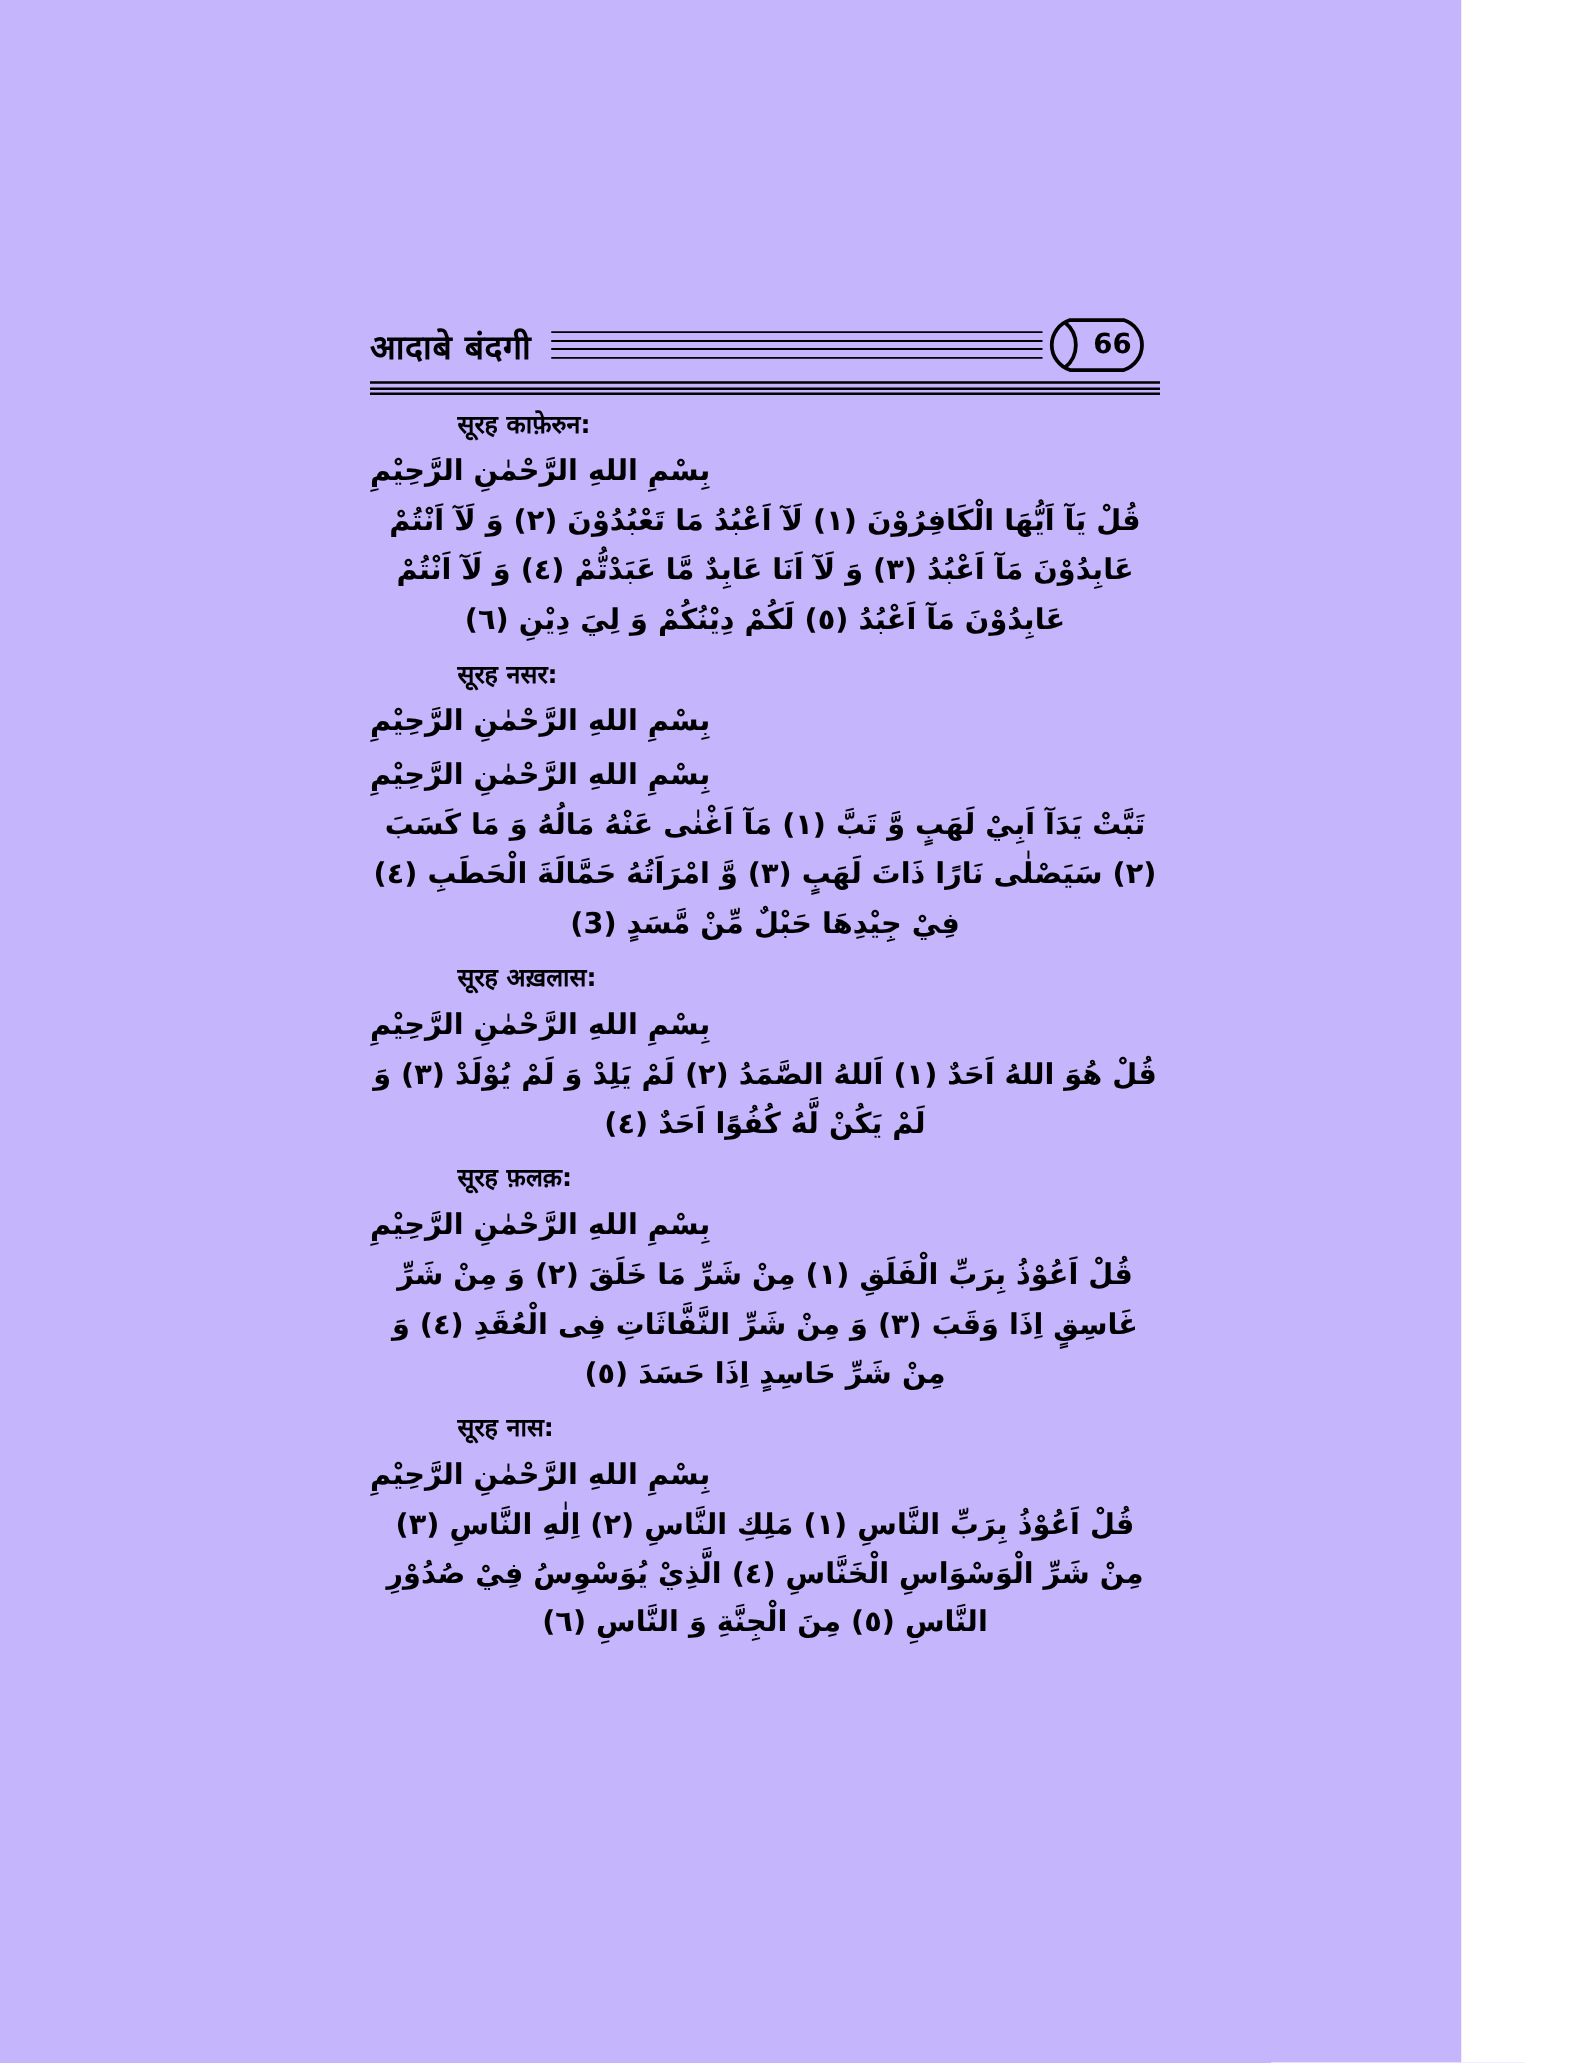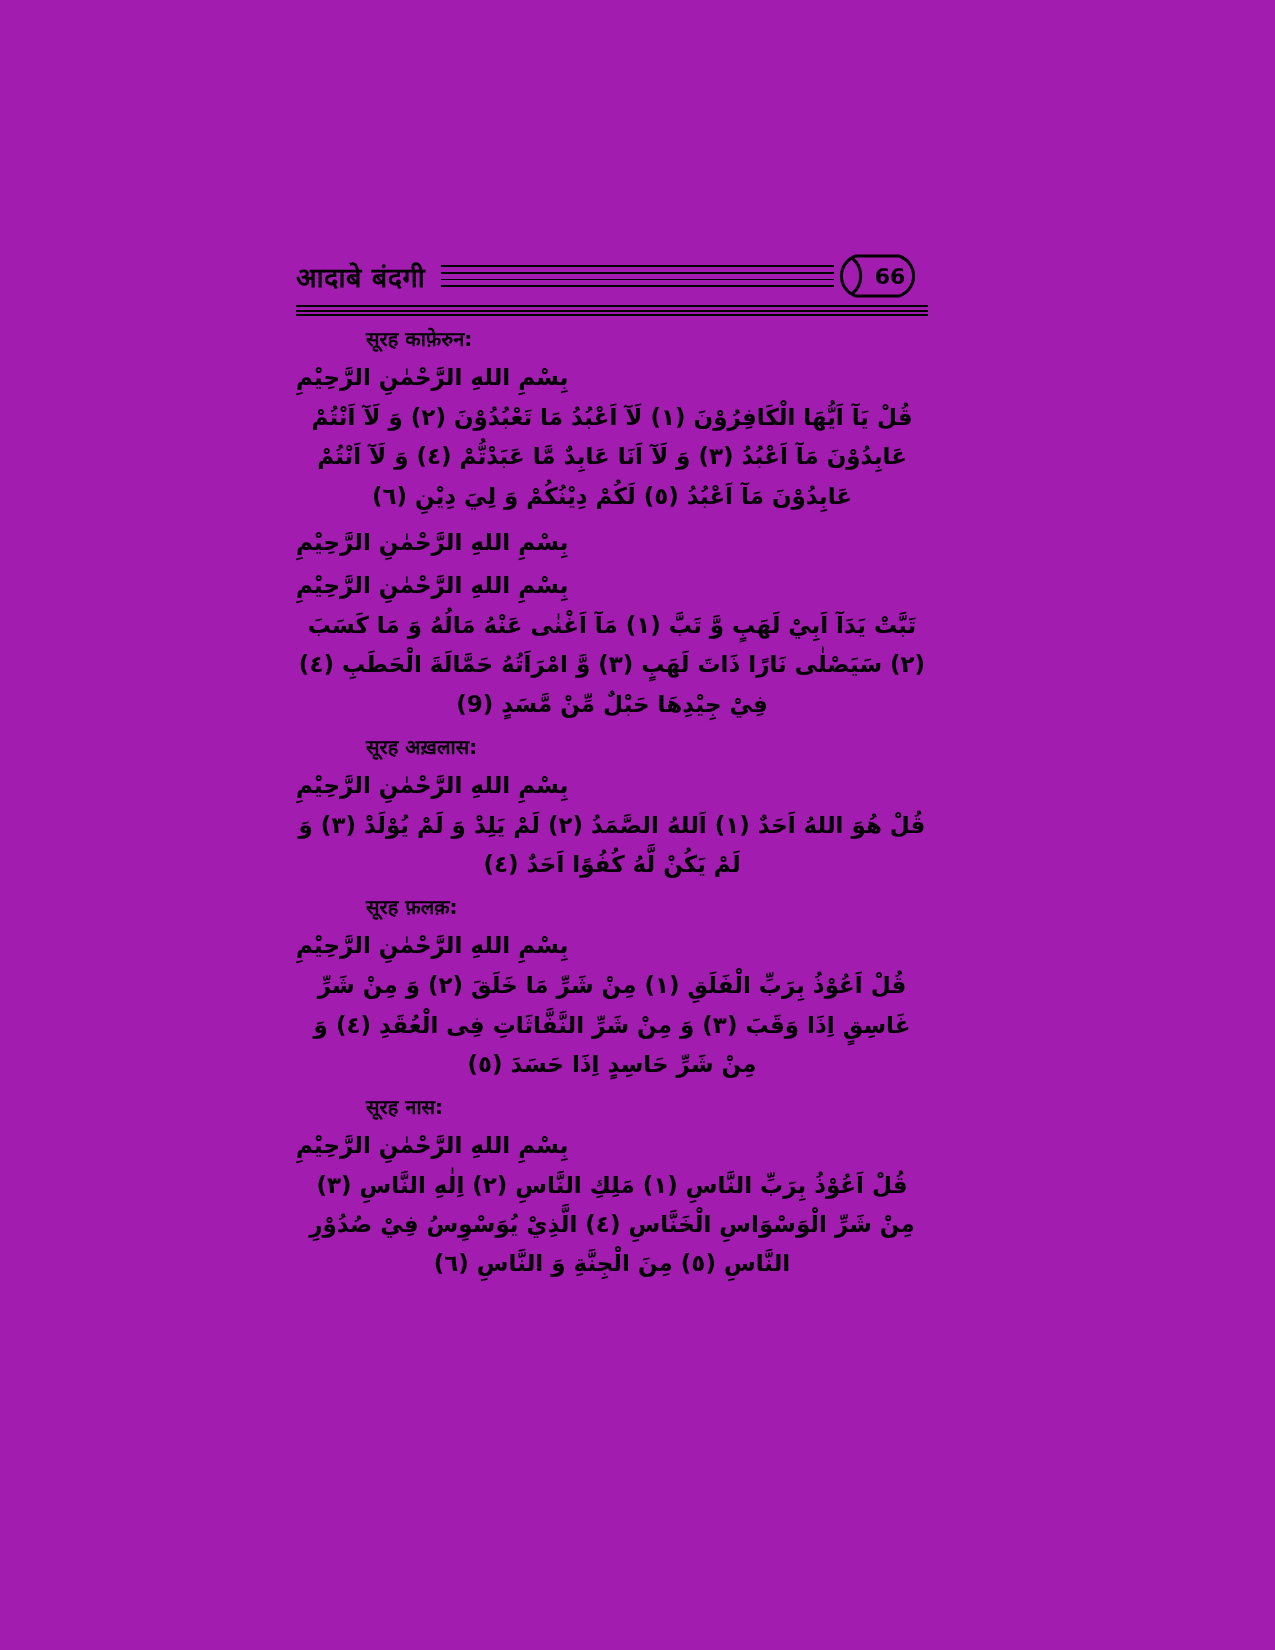--- a/index.html
+++ b/index.html
@@ -4,23 +4,23 @@
 <style>
   html, body {
     margin: 0;
     padding: 0;
     background: #ffffff;
     color: #000000;
     font-family: "DejaVu Sans", sans-serif;
   }
   .page {
     position: relative;
-    width: 1275px;
+    width: 1169px;
     height: 1650px;
-    background: #a21caf;
+    background: #c4b5fd;
     overflow: hidden;
   }
   .content {
     width: 632px;
     padding: 250px 0 0 296px;
   }
 
   
   .hdr {
     display: flex;
@@ -123,26 +123,27 @@
 
     <div class="rule3"></div>
 
     <section class="surah">
       <h2 class="surah-heading">सूरह काफ़ेरुन:</h2>
       <p class="bismillah" dir="rtl">بِسْمِ اللهِ الرَّحْمٰنِ الرَّحِيْمِ</p>
       <p class="arabic" dir="rtl">قُلْ يَآ اَيُّهَا الْكَافِرُوْنَ (١) لَآ اَعْبُدُ مَا تَعْبُدُوْنَ (٢) وَ لَآ اَنْتُمْ عَابِدُوْنَ مَآ اَعْبُدُ (٣) وَ لَآ اَنَا عَابِدٌ مَّا عَبَدْتُّمْ (٤) وَ لَآ اَنْتُمْ عَابِدُوْنَ مَآ اَعْبُدُ (٥) لَكُمْ دِيْنُكُمْ وَ لِيَ دِيْنِ (٦)</p>
     </section>
 
     <section class="surah">
+      <h2 class="surah-heading">सूरह नसर:</h2>
       <p class="bismillah" dir="rtl">بِسْمِ اللهِ الرَّحْمٰنِ الرَّحِيْمِ</p>
     </section>
 
     <section class="surah">
       <p class="bismillah" dir="rtl">بِسْمِ اللهِ الرَّحْمٰنِ الرَّحِيْمِ</p>
-      <p class="arabic" dir="rtl">تَبَّتْ يَدَآ اَبِيْ لَهَبٍ وَّ تَبَّ (١) مَآ اَغْنٰى عَنْهُ مَالُهُ وَ مَا كَسَبَ (٢) سَيَصْلٰى نَارًا ذَاتَ لَهَبٍ (٣) وَّ امْرَاَتُهُ حَمَّالَةَ الْحَطَبِ (٤) فِيْ جِيْدِهَا حَبْلٌ مِّنْ مَّسَدٍ (9)</p>
+      <p class="arabic" dir="rtl">تَبَّتْ يَدَآ اَبِيْ لَهَبٍ وَّ تَبَّ (١) مَآ اَغْنٰى عَنْهُ مَالُهُ وَ مَا كَسَبَ (٢) سَيَصْلٰى نَارًا ذَاتَ لَهَبٍ (٣) وَّ امْرَاَتُهُ حَمَّالَةَ الْحَطَبِ (٤) فِيْ جِيْدِهَا حَبْلٌ مِّنْ مَّسَدٍ (3)</p>
     </section>
 
     <section class="surah">
       <h2 class="surah-heading">सूरह अख़लास:</h2>
       <p class="bismillah" dir="rtl">بِسْمِ اللهِ الرَّحْمٰنِ الرَّحِيْمِ</p>
       <p class="arabic" dir="rtl">قُلْ هُوَ اللهُ اَحَدٌ (١) اَللهُ الصَّمَدُ (٢) لَمْ يَلِدْ وَ لَمْ يُوْلَدْ (٣) وَ لَمْ يَكُنْ لَّهُ كُفُوًا اَحَدٌ (٤)</p>
     </section>
 
     <section class="surah">
       <h2 class="surah-heading">सूरह फ़लक़:</h2>

